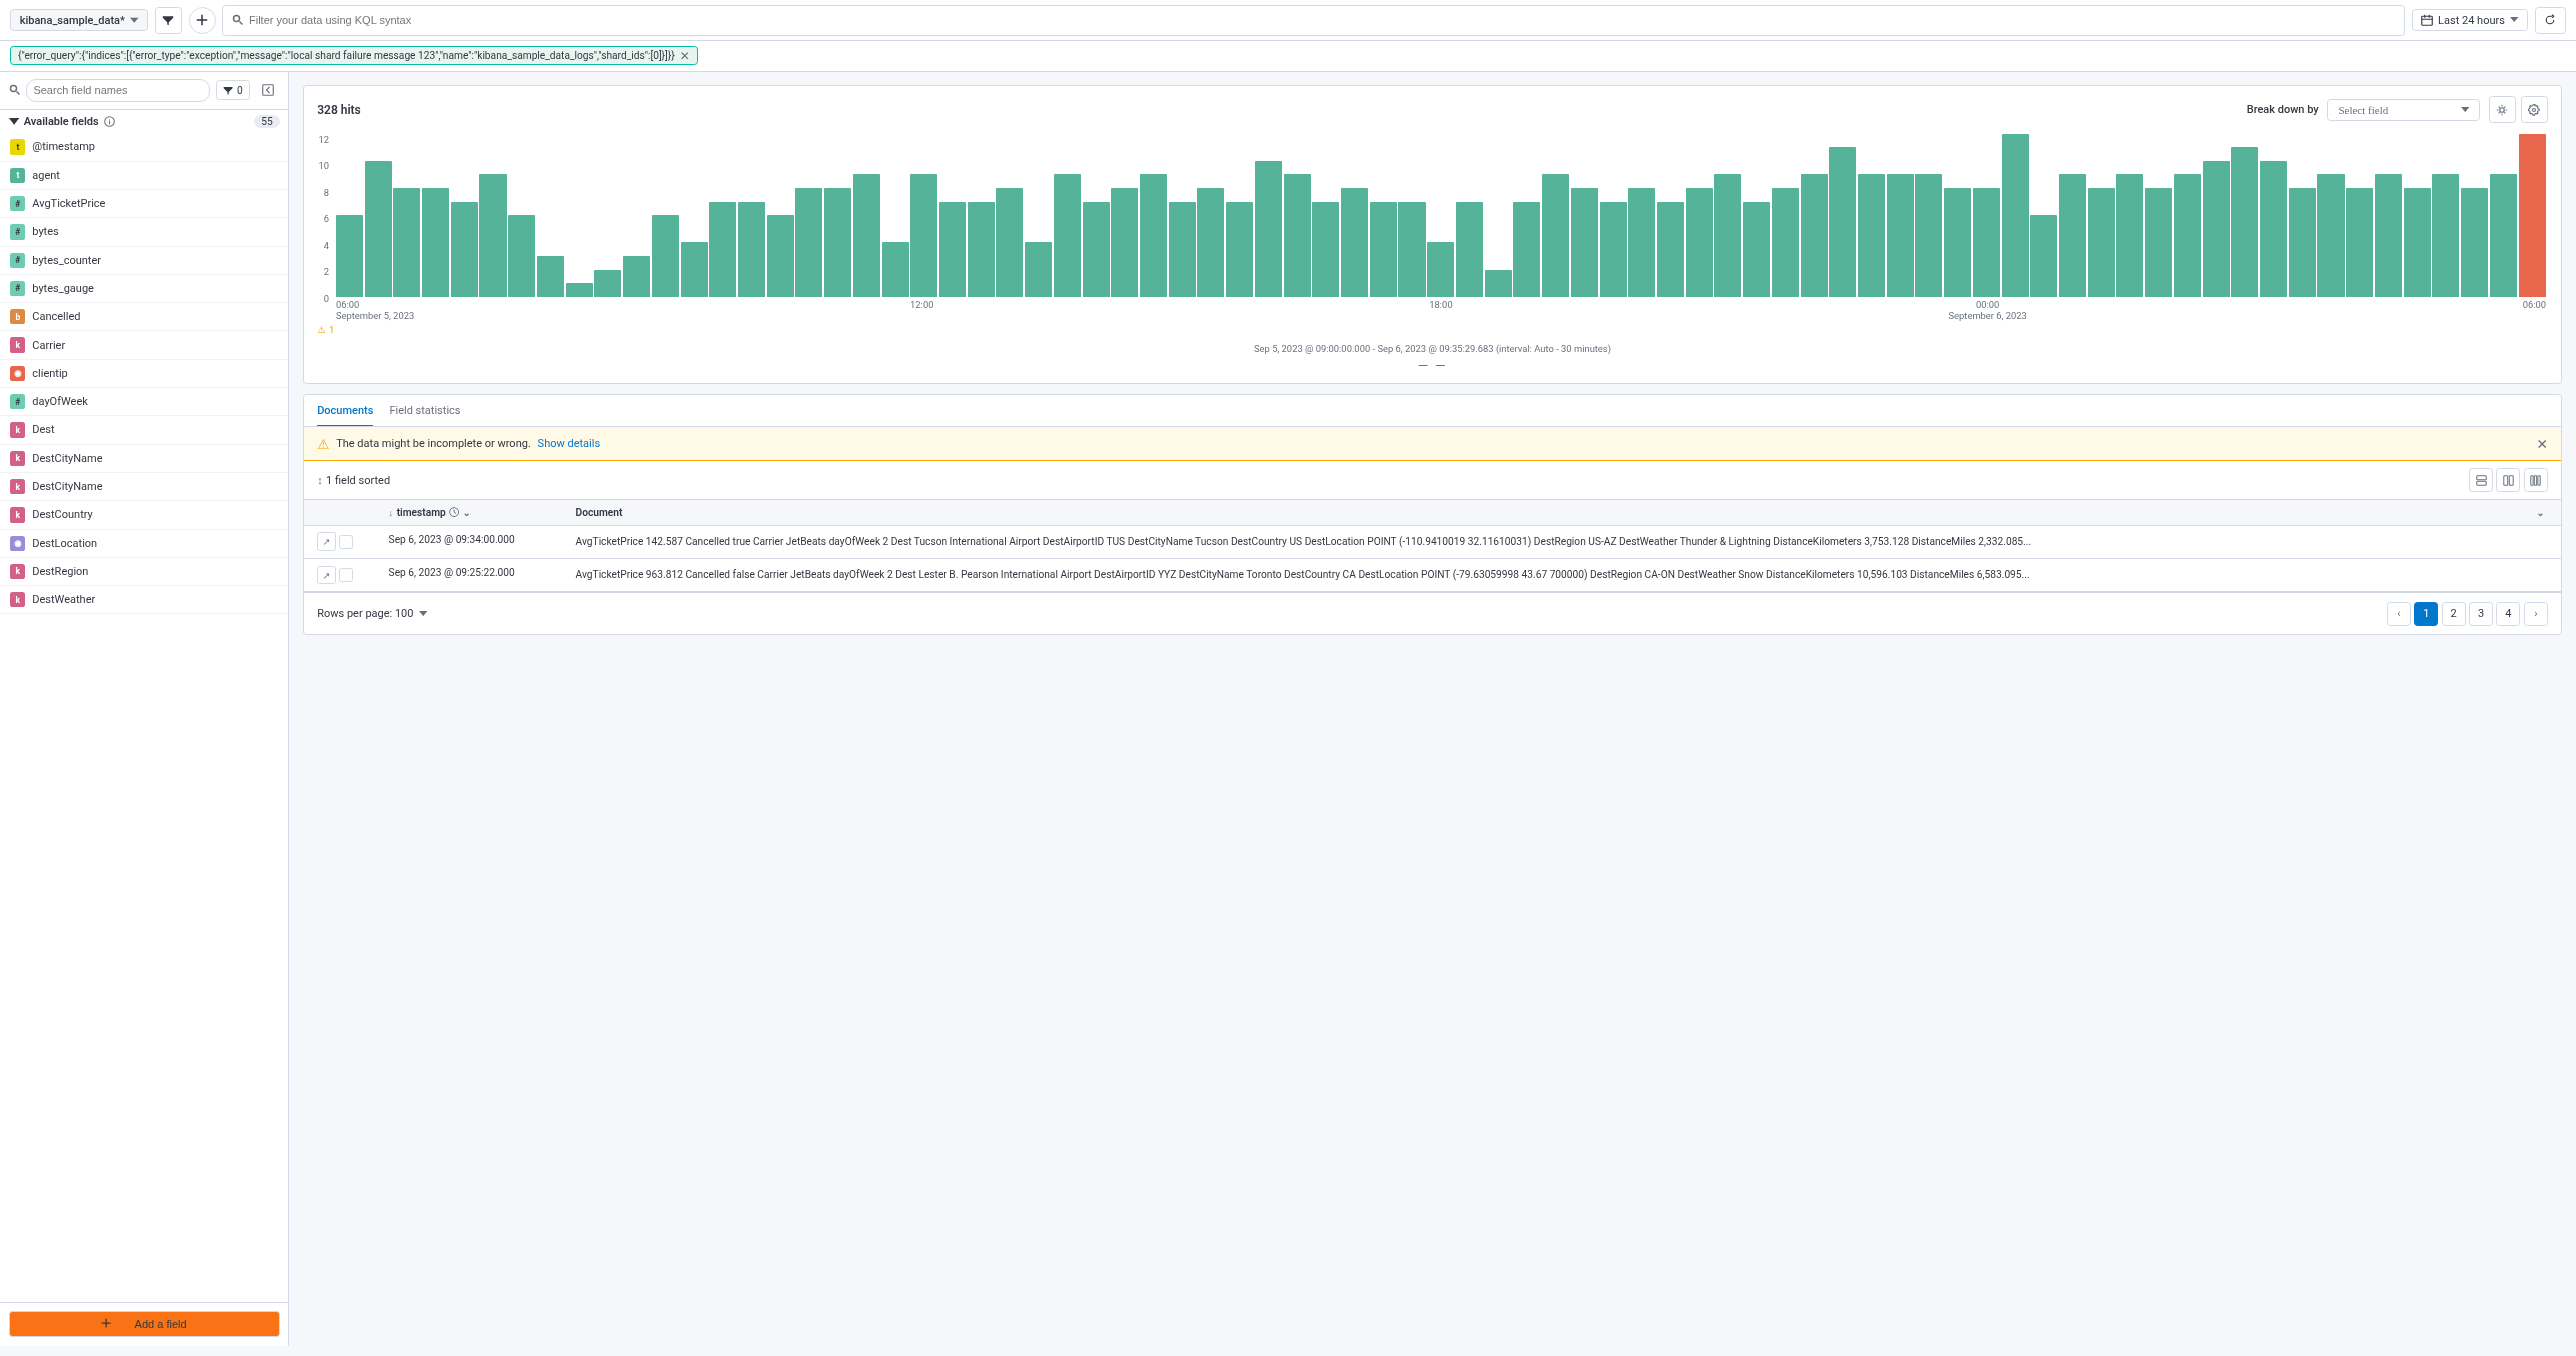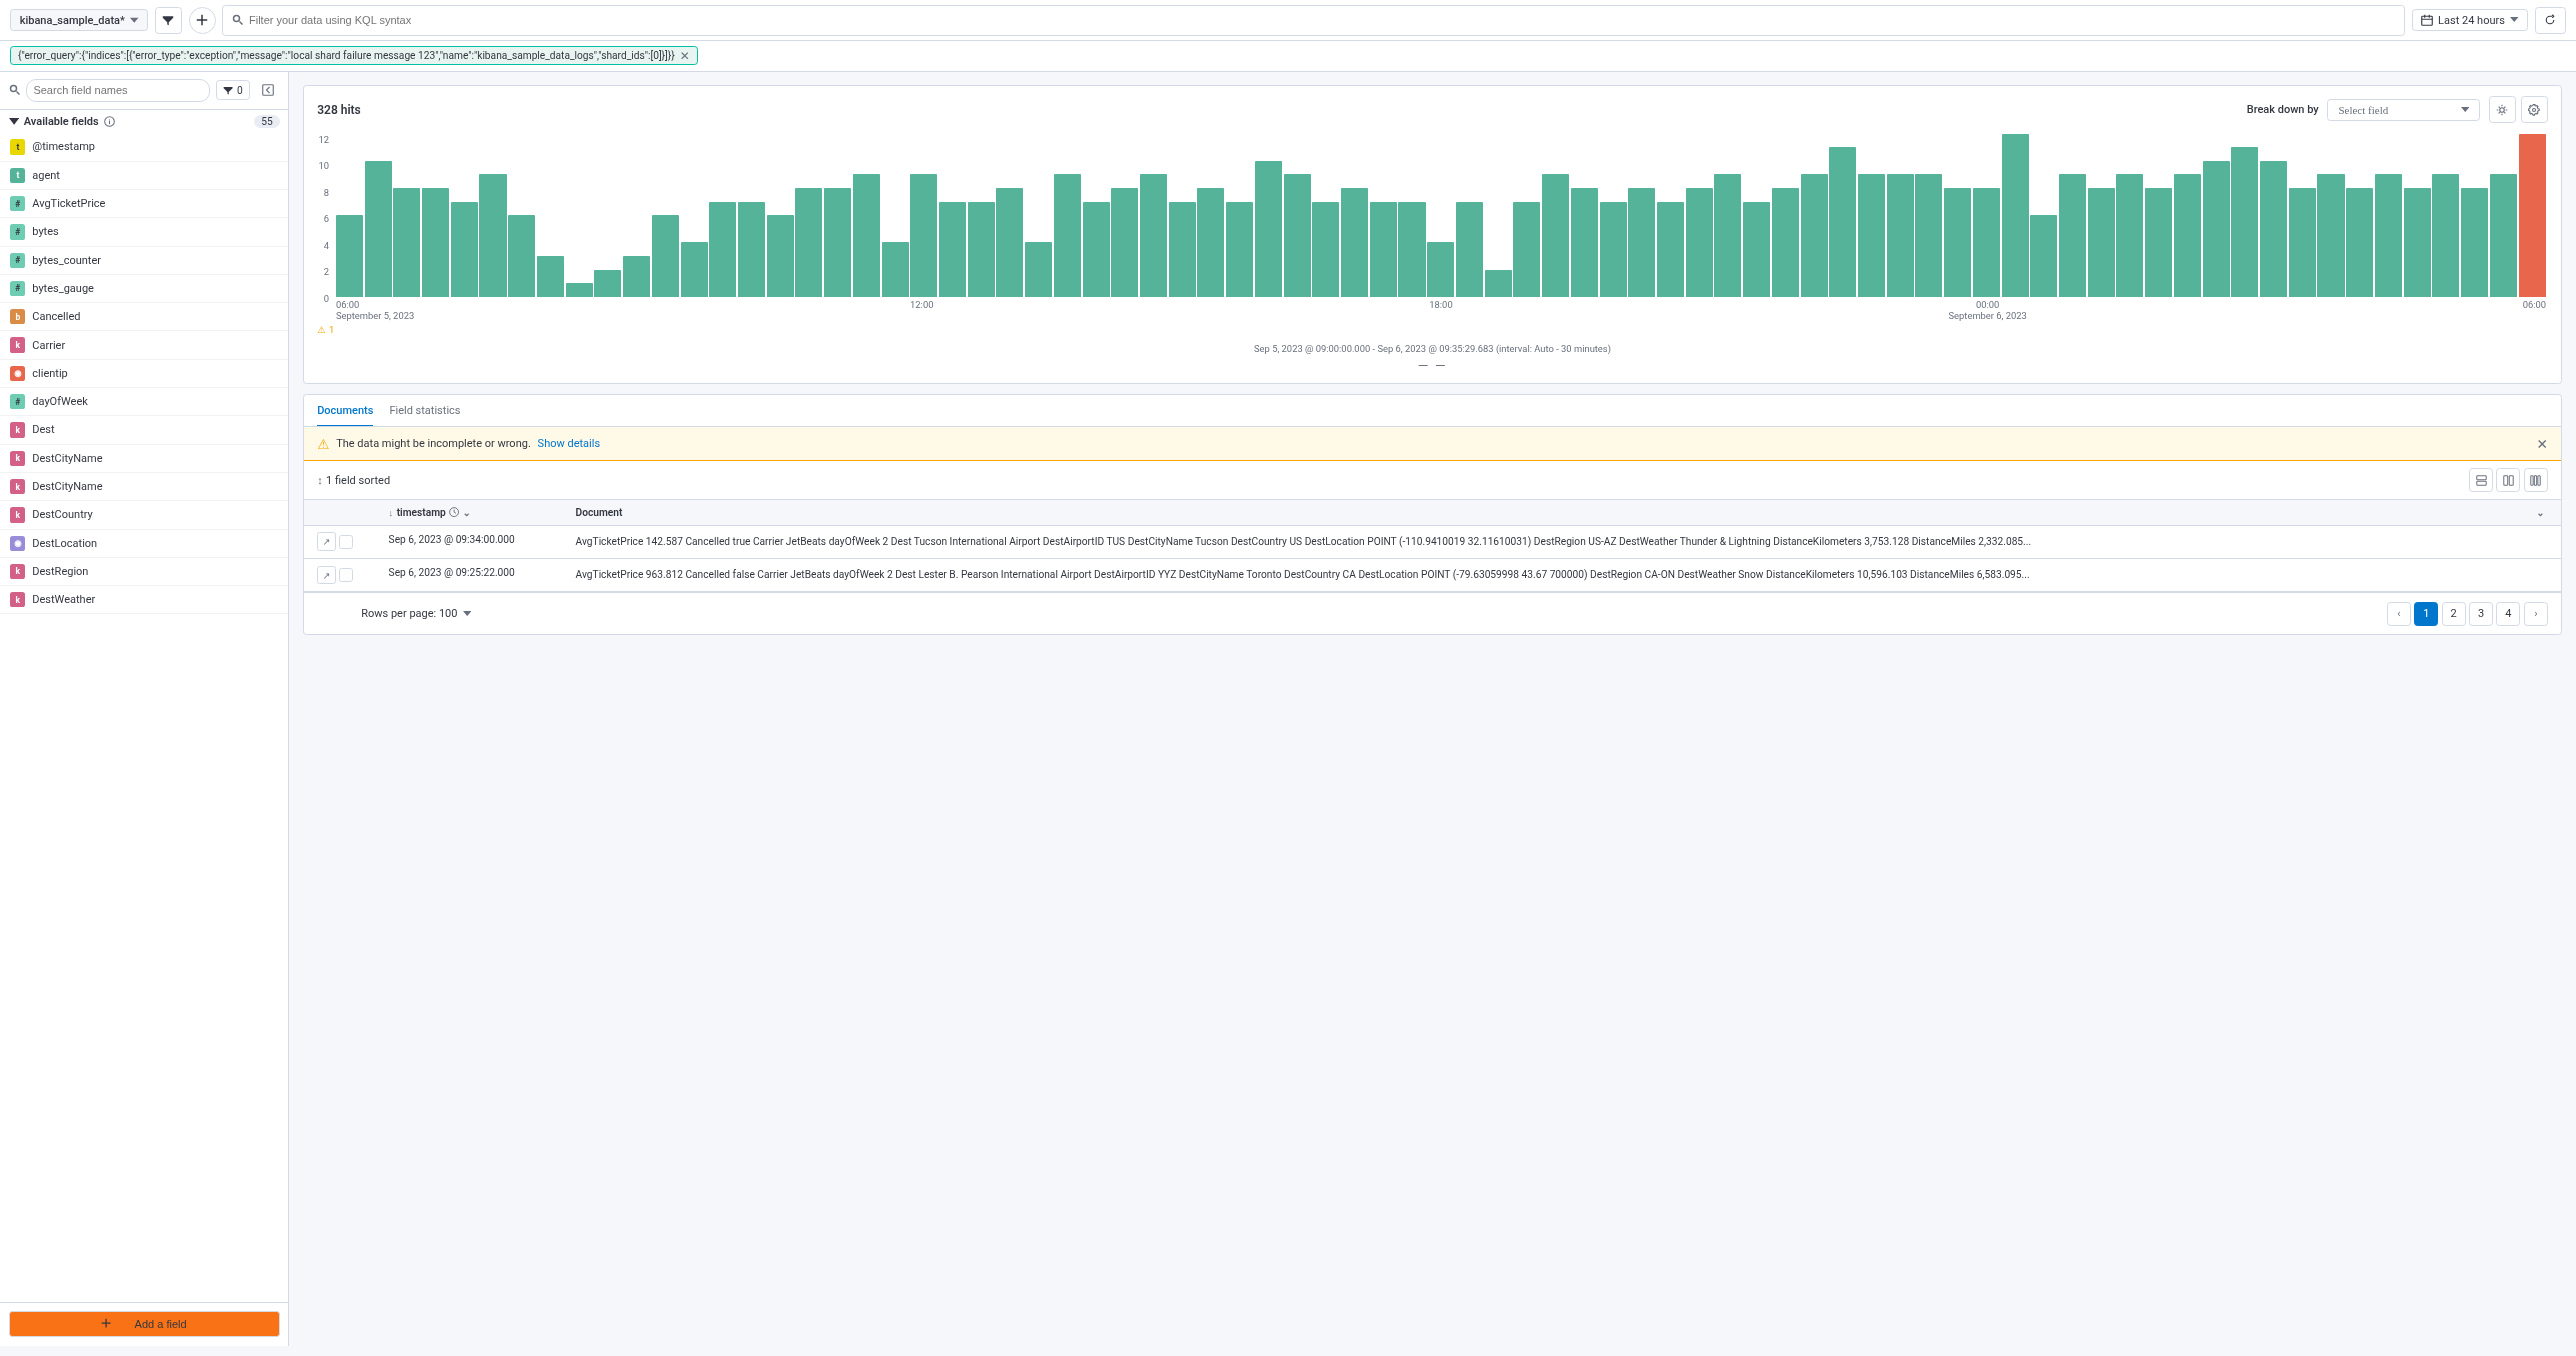--- a/index.html
+++ b/index.html
@@ -91,21 +91,21 @@
     .table-row-wrapper { border-bottom: 0.9px solid #d3dae6; padding: 0 13.6px; }
     .table-row { display: flex; align-items: flex-start; padding: 6.8px 0; }
     .td-actions { width: 68px; display: flex; align-items: center; gap: 3.4px; flex-shrink: 0; }
     .td-timestamp { flex: 0 0 187px; font-size: 10.2px; color: #343741; padding: 1.7px 3.4px; }
     .td-document { flex: 1; font-size: 10.2px; color: #343741; padding: 1.7px 3.4px; line-height: 1.5; word-break: break-all; }
     .action-icon { width: 18.7px; height: 18.7px; border: 0.9px solid #d3dae6; border-radius: 2.6px; background: #fff; cursor: pointer; display: flex; align-items: center; justify-content: center; color: #69707d; font-size: 9.4px; }
     .checkbox { width: 13.6px; height: 13.6px; border: 0.9px solid #d3dae6; border-radius: 2.6px; cursor: pointer; }
 
     
     .pagination { display: flex; align-items: center; justify-content: space-between; padding: 8.5px 13.6px; border-top: 0.9px solid #d3dae6; }
-    .rows-per-page { display: flex; align-items: center; gap: 5.1px; font-size: 11px; cursor: pointer; margin-left: 44px; }
+    .rows-per-page { display: flex; align-items: center; gap: 5.1px; font-size: 11px; cursor: pointer; }
     .page-controls { display: flex; align-items: center; gap: 3.4px; }
     .page-btn { width: 24px; height: 24px; border: 0.9px solid #d3dae6; border-radius: 3.4px; background: #fff; cursor: pointer; display: flex; align-items: center; justify-content: center; font-size: 11px; }
     .page-btn.active { background: #0077cc; color: #fff; border-color: #0077cc; }
     .page-btn.arrow { color: #69707d; }
 
     
     ::-webkit-scrollbar { width: 5.1px; height: 5.1px; }
     ::-webkit-scrollbar-track { background: #f5f7fa; }
     ::-webkit-scrollbar-thumb { background: #c2c8d0; border-radius: 2.6px; }
   </style>

